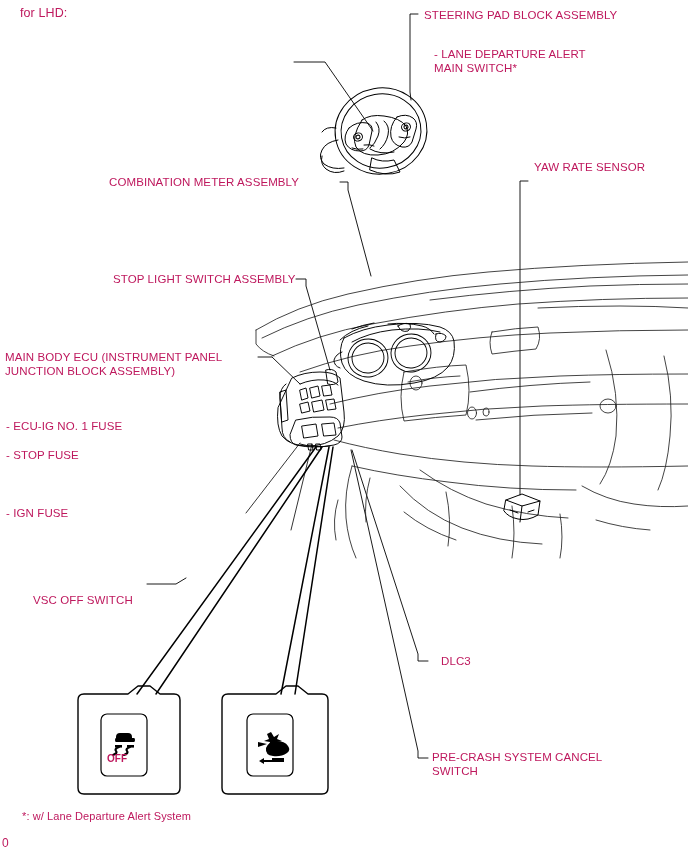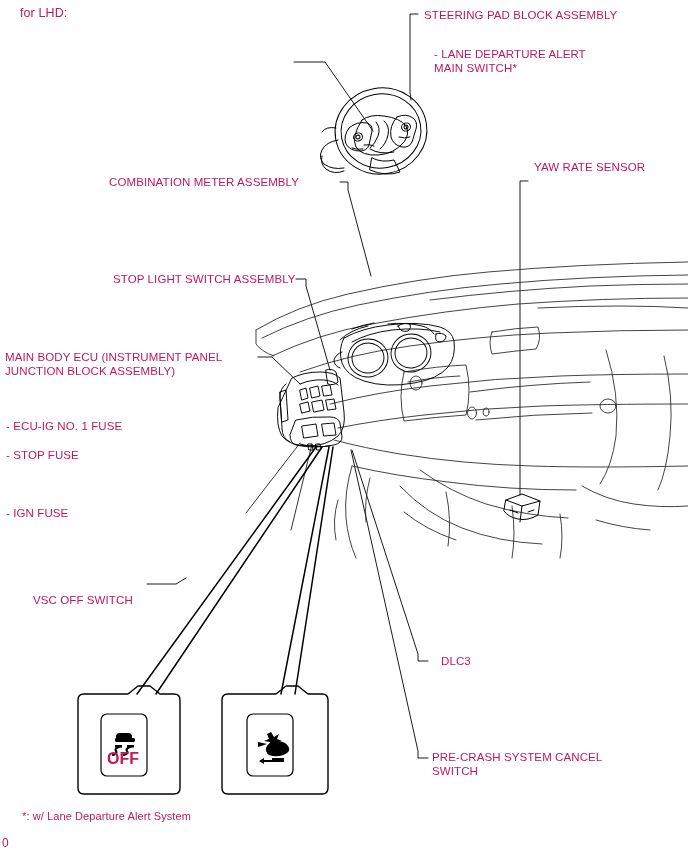--- a/index.html
+++ b/index.html
@@ -297,15 +297,15 @@
 
   <div class="lbl" style="left:441px; top:654px;">DLC3</div>
 
   <div class="lbl" style="left:432px; top:750px;">PRE-CRASH SYSTEM CANCEL
 SWITCH</div>
 
   <div class="lbl lbl-sm" style="left:22px; top:809px;">*: w/ Lane Departure Alert System</div>
 
   <div class="lbl pagenum" style="left:2px; top:836px;">0</div>
 
-  <div class="lbl" style="left:107px; top:752px; font-size:16px; font-weight:bold; letter-spacing:0px;">OFF</div>
+  <div class="lbl" style="left:107px; top:752px; font-size:10px; font-weight:bold; letter-spacing:0px;">OFF</div>
 
 </div>
 
 </body></html>

